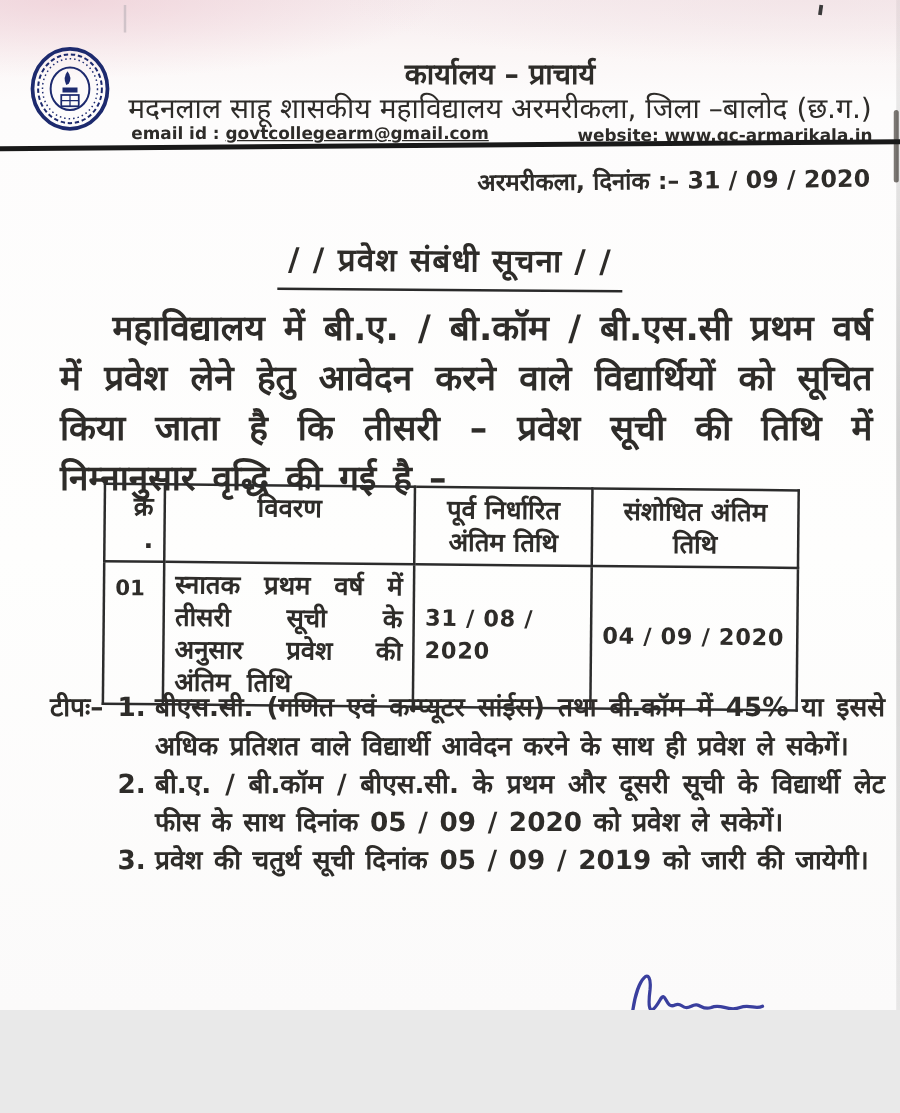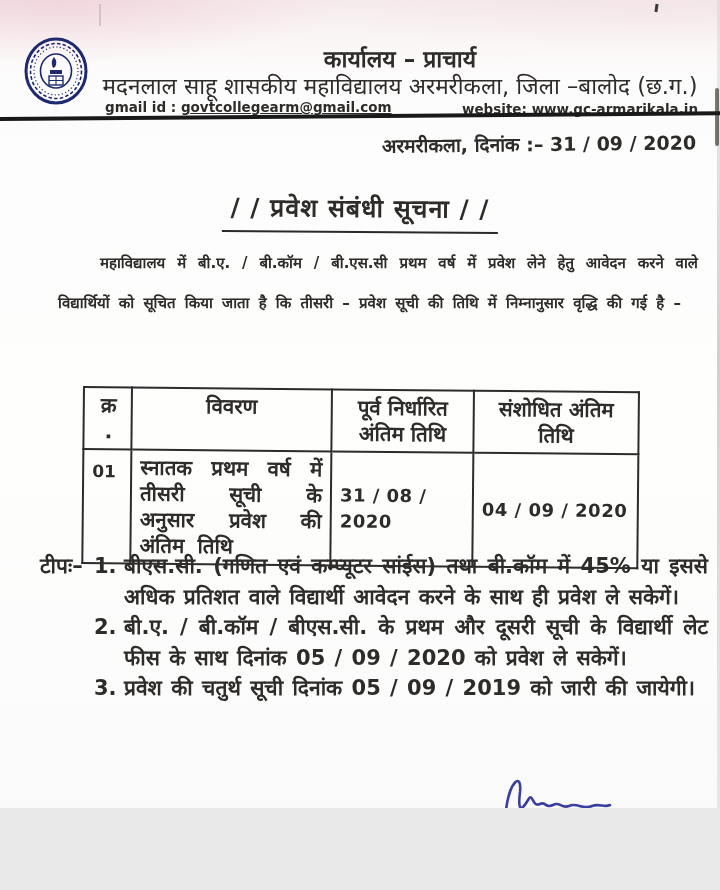--- a/index.html
+++ b/index.html
@@ -31,31 +31,31 @@
   .email-link{text-decoration:underline;}
   .website-wrap{position:absolute;right:22px;top:2px;}
   .header-rule{position:absolute;left:0;top:117px;width:722px;height:4px;background:#191919;transform:rotate(-0.45deg);transform-origin:left center;}
   .date-line{position:absolute;right:24px;top:131px;font-size:19px;font-weight:600;transform:rotate(-0.6deg);}
 
   
   .notice-title{position:absolute;left:0;top:190px;width:720px;text-align:center;transform:rotate(0.4deg);}
   .notice-title span{display:inline-block;font-size:25px;font-weight:700;border-bottom:2.5px solid #2a2a2a;padding:0 8px 7px;letter-spacing:1px;}
 
   
-  .body-para{position:absolute;left:58px;right:22px;top:243px;font-size:15px;line-height:40px;font-weight:600;text-align:justify;text-indent:42px;word-spacing:4px;}
+  .body-para{position:absolute;left:48px;right:22px;top:243px;font-size:28px;line-height:40px;font-weight:600;text-align:justify;text-indent:42px;word-spacing:4px;}
 
   
   .dates-table{position:absolute;left:83px;top:386px;border-collapse:collapse;transform:rotate(0.55deg);transform-origin:left top;}
   .dates-table td,.dates-table th{border:2px solid #2c2c2c;font-weight:600;vertical-align:top;padding:4px 8px;font-size:20.5px;line-height:26px;}
   .dates-table th{font-weight:700;}
   .col-sn{width:48px;}
   .col-desc{width:200px;}
   .col-prev{width:142px;}
   .col-new{width:165px;}
-  th.h-sn{text-align:center;padding-left:10px;}
+  th.h-sn{text-align:right;padding-left:10px;}
   th.h-desc,th.h-prev,th.h-new{text-align:center;}
   td.c-sn{font-size:17px;font-weight:700;padding-top:8px;}
   td.c-desc{text-align:justify;word-spacing:6px;}
   td.c-prev,td.c-new{vertical-align:middle;font-size:18px;font-weight:700;letter-spacing:.5px;}
 
   
   .notes{position:absolute;left:40px;top:551px;width:670px;font-size:21px;line-height:30.5px;font-weight:600;}
   .notes-label{position:absolute;left:0;top:0;font-weight:700;}
   .note-item{display:flex;margin-left:54px;}
   .note-num{width:30px;flex:0 0 30px;}
@@ -89,21 +89,21 @@
     <rect x="25" y="39" width="14" height="9" fill="none" stroke="#1d2a6e" stroke-width="1.4"></rect>
     <line x1="25" y1="43.5" x2="39" y2="43.5" stroke="#1d2a6e" stroke-width="1"></line>
     <line x1="32" y1="39" x2="32" y2="48" stroke="#1d2a6e" stroke-width="1"></line>
   </svg>
 
   <div class="office-line">कार्यालय – प्राचार्य</div>
   <div class="college-line">मदनलाल साहू शासकीय महाविद्यालय अरमरीकला, जिला –बालोद (छ.ग.)</div>
 
   <div class="contact-row">
     <div class="email-wrap">
-      <span>gmail id : </span><span class="email-link">govtcollegearm@gmail.com</span>
+      <span>email id : </span><span class="email-link">govtcollegearm@gmail.com</span>
     </div>
     <div class="website-wrap">
       <span>website: </span><span>www.gc-armarikala.in</span>
     </div>
   </div>
 
   <div class="header-rule"></div>
 
   <div class="date-line">अरमरीकला, दिनांक :– 31 / 09 / 2020</div>
 

